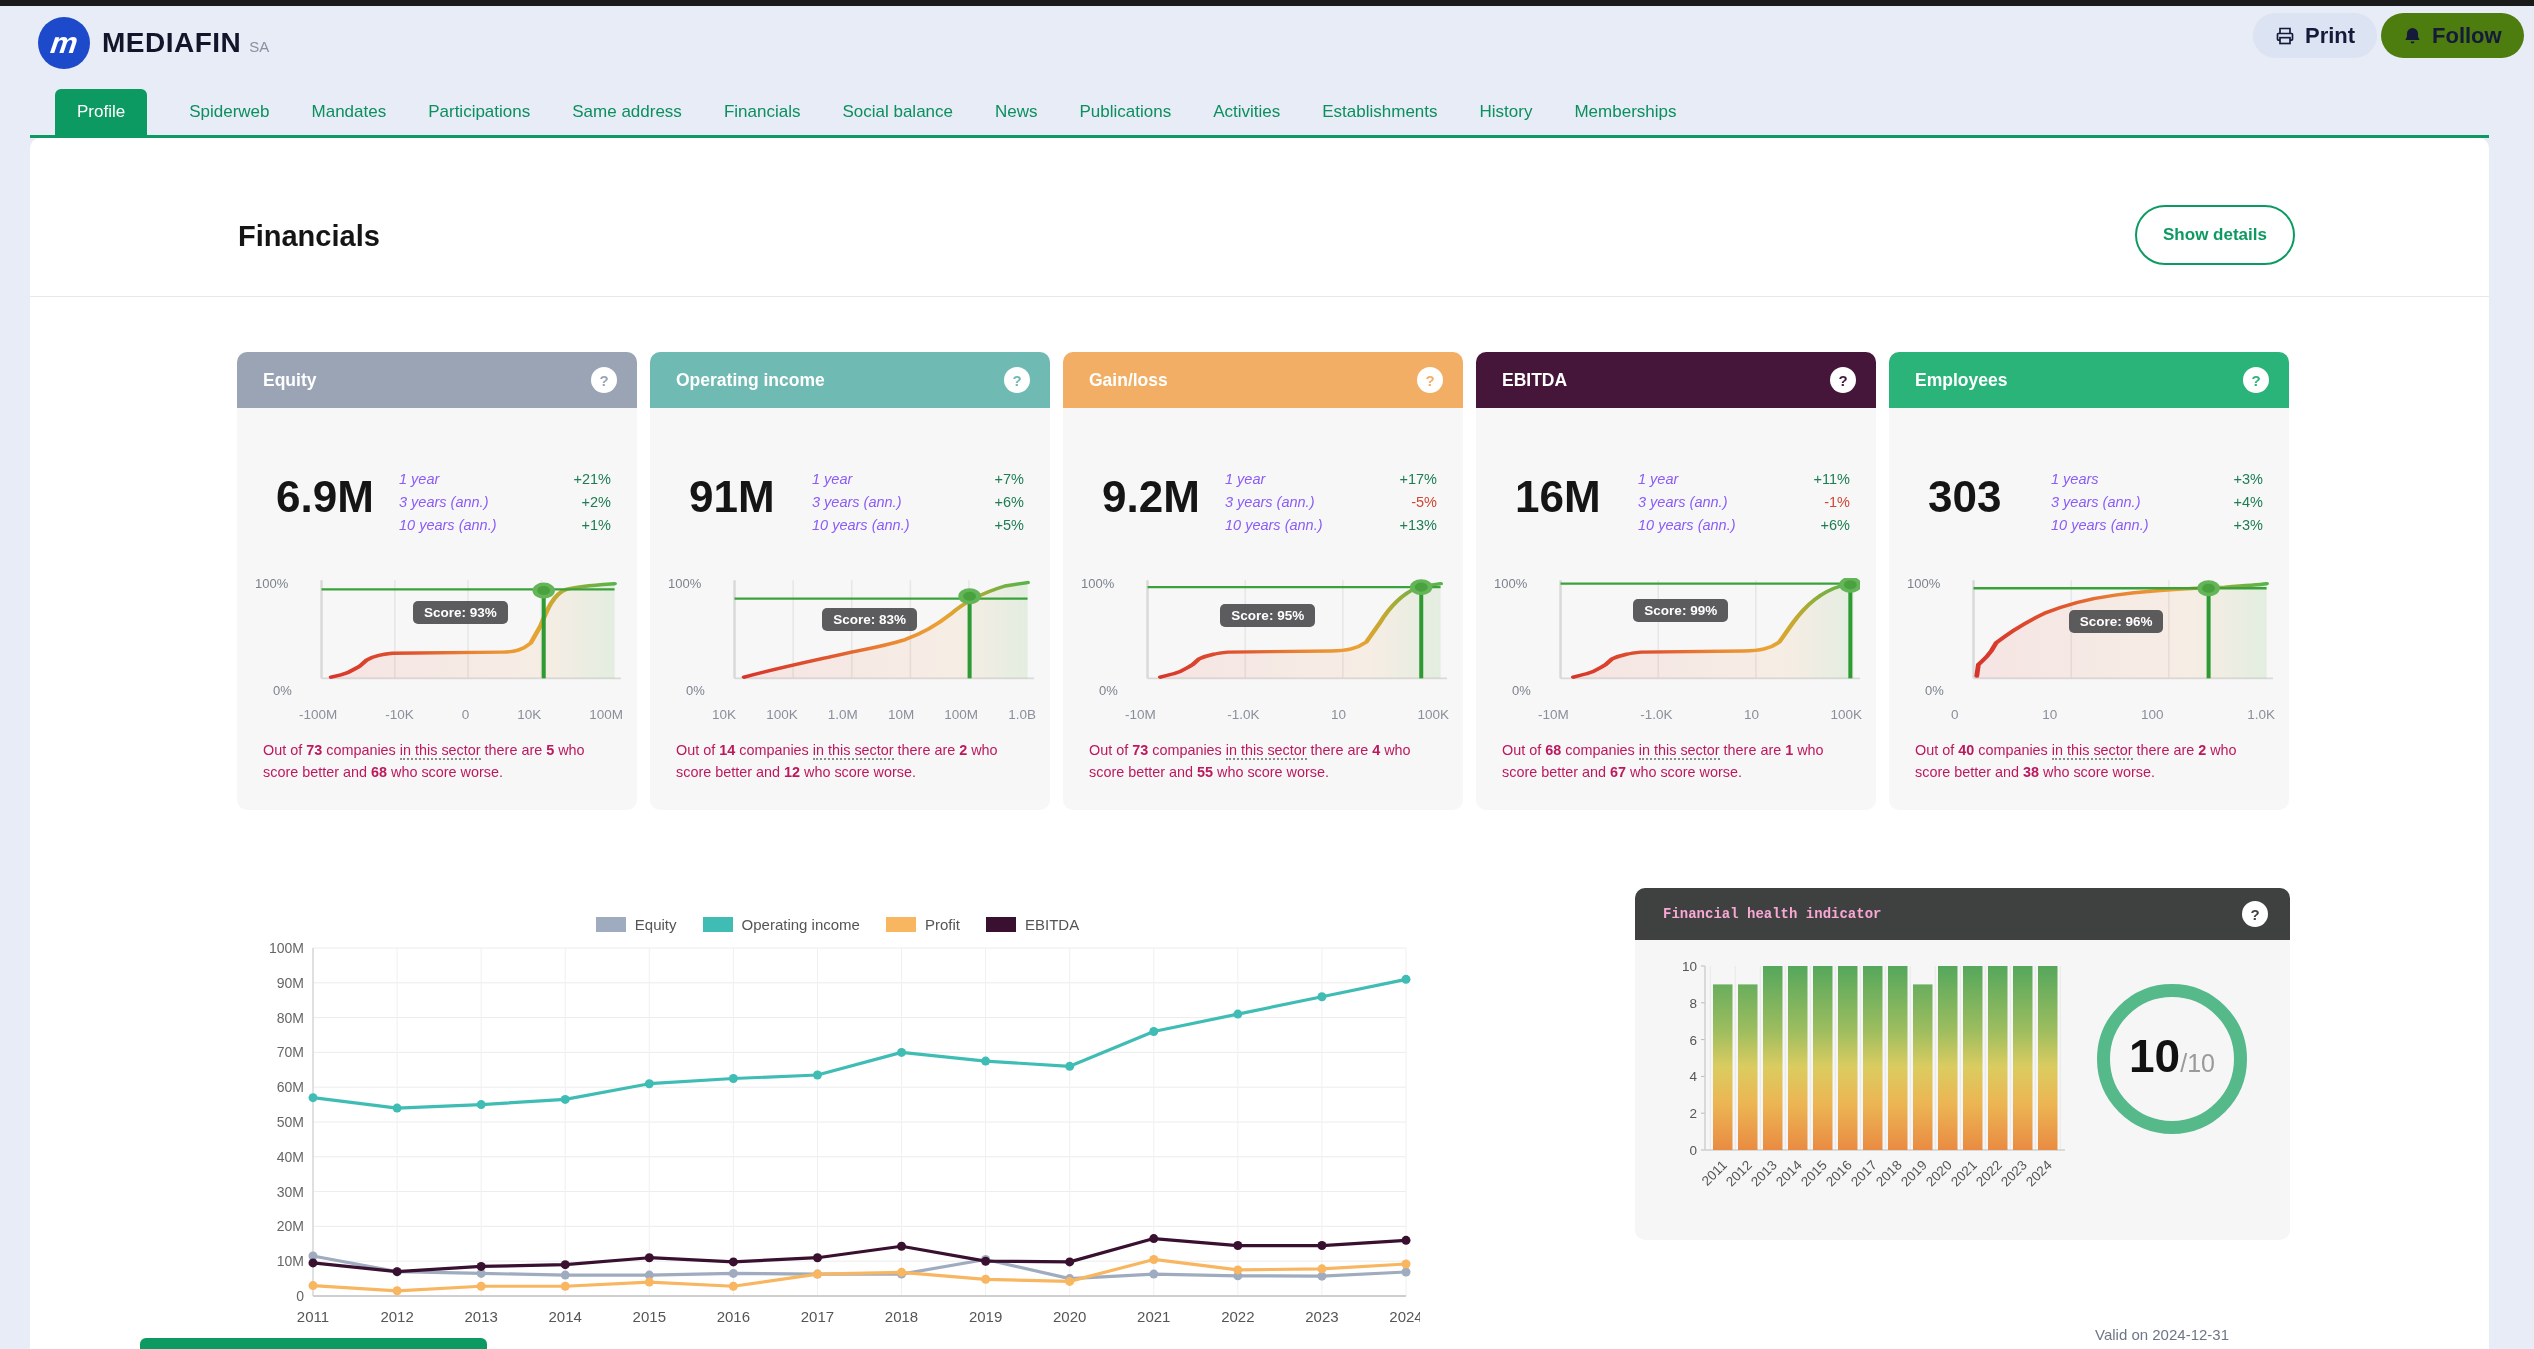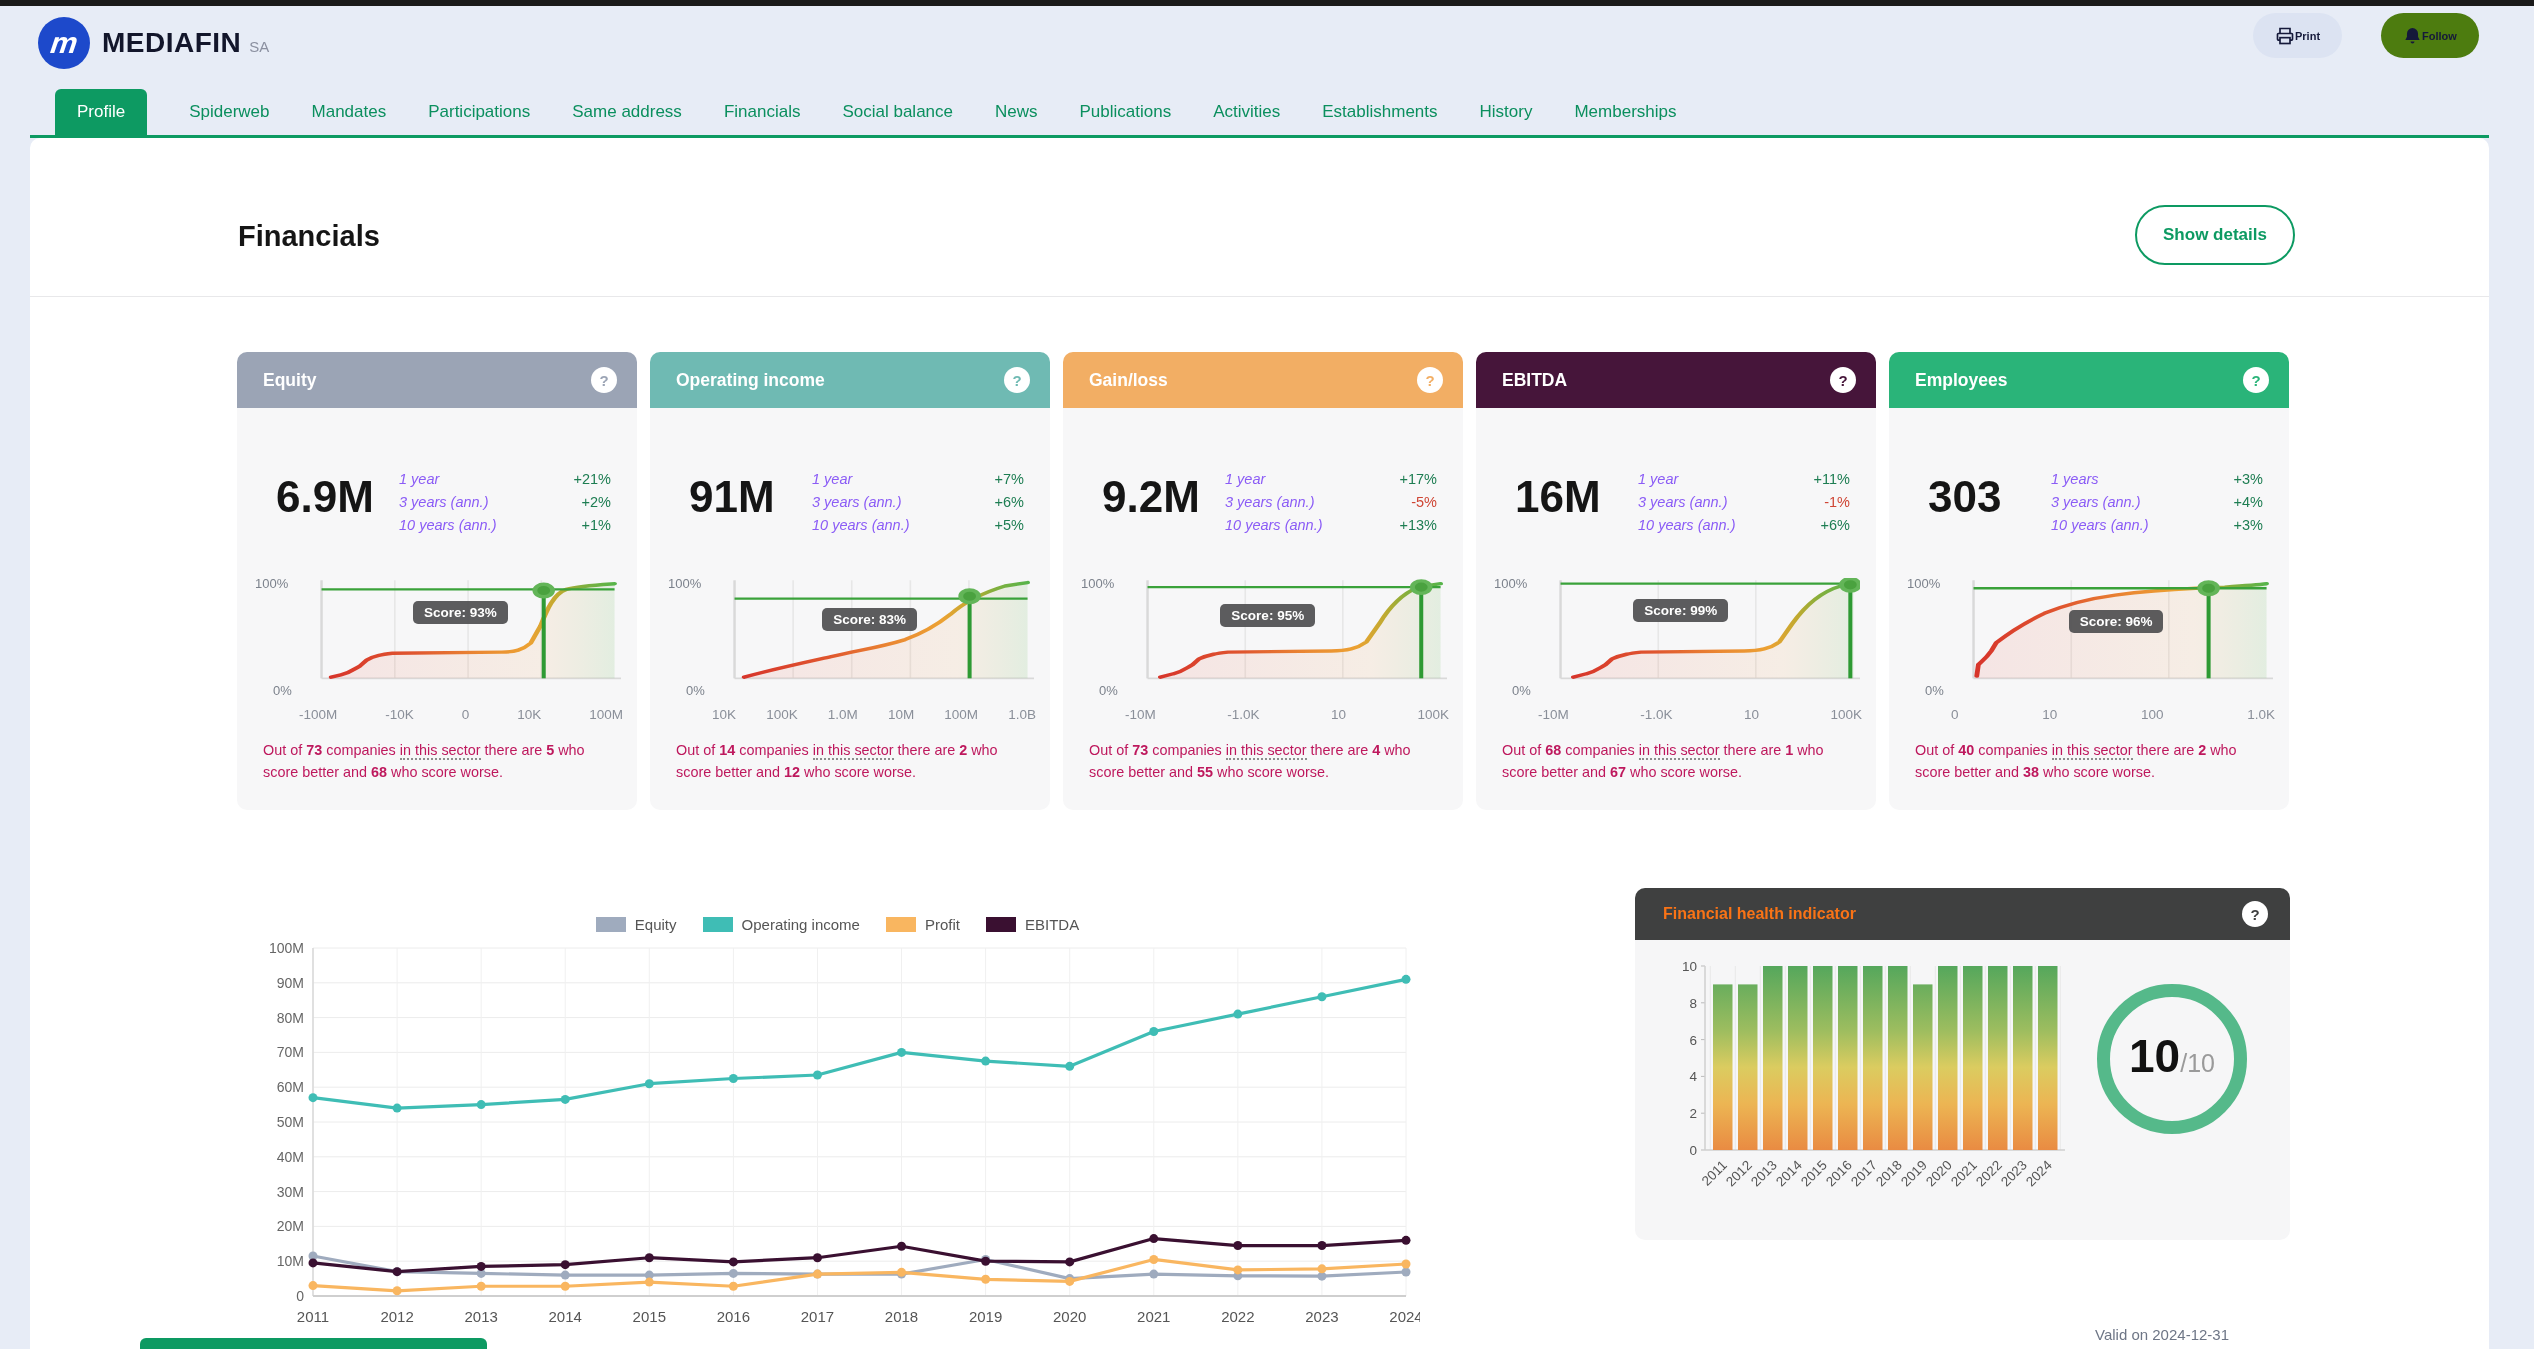--- a/index.html
+++ b/index.html
@@ -8,21 +8,21 @@
   .abs { position:absolute; }
 
   
   #top-strip { left:0; top:0; width:2534px; height:6px; background:#1a1a1a; }
 
   
   #logo { left:38px; top:17px; width:52px; height:52px; border-radius:50%; background:#1d49cb; display:flex; align-items:center; justify-content:center; }
   #logo span { color:#fff; font-weight:bold; font-style:italic; font-size:30px; transform:skewX(-8deg); }
   #brand { left:102px; top:27px; font-size:28px; font-weight:bold; letter-spacing:.5px; color:#13162b; }
   #brand-suffix { font-size:15px; font-weight:normal; color:#8b90a0; margin-left:8px; letter-spacing:0; }
-  .hbtn { top:13px; height:45px; border-radius:23px; display:flex; align-items:center; padding:0 22px; font-size:11px; font-weight:bold; color:#15193a; cursor:pointer; border:none; }
+  .hbtn { top:13px; height:45px; border-radius:23px; display:flex; align-items:center; gap:10px; padding:0 22px; font-size:22px; font-weight:bold; color:#15193a; cursor:pointer; border:none; }
   #print-btn { left:2253px; background:#dce3f2; }
   #follow-btn { left:2381px; background:#4d7c0f; }
   .hicon svg { display:block; }
 
   
   #nav { left:55px; top:89px; height:46px; display:flex; align-items:center; gap:42px; }
   .tab { font-size:17px; color:#0b8f5e; text-decoration:none; white-space:nowrap; cursor:pointer; }
   .tab.active { background:#0d9a62; color:#fff; height:46px; display:flex; align-items:center; padding:0 22px; border-radius:6px 6px 0 0; }
   #nav-underline { left:30px; top:135px; width:2459px; height:3px; background:#0d9a62; }
 
@@ -62,21 +62,21 @@
 
   
   #legend { left:225px; top:778px; width:1165px; display:flex; justify-content:center; gap:26px; }
   .leg-item { display:flex; align-items:center; gap:9px; font-size:15px; color:#555; cursor:pointer; }
   .leg-swatch { width:30px; height:15px; display:inline-block; }
   #main-chart { left:225px; top:800px; }
 
   
   #health-card { left:1605px; top:750px; width:655px; height:352px; background:#f6f6f7; border-radius:10px; }
   #health-header { position:absolute; left:0; top:0; width:100%; height:52px; background:#3f4040; border-radius:10px 10px 0 0; display:flex; align-items:center; padding:0 28px; }
-  #health-title { color:#f97316; font-size:16px; font-weight:bold; }
+  #health-title { color:#f9a8d4; font-size:14px; font-weight:bold;font-family:Liberation Mono, monospace; }
   #health-help { position:absolute; right:22px; top:13px; width:26px; height:26px; border-radius:50%; background:#fff; color:#3f4040; display:flex; align-items:center; justify-content:center; font-size:15px; font-weight:bold; cursor:pointer; }
   #health-chart { position:absolute; left:28px; top:64px; }
   #health-ring { position:absolute; left:462px; top:96px; width:150px; height:150px; border-radius:50%; border:13px solid #55b98a; background:#f6f6f7; display:flex; align-items:baseline; justify-content:center; }
   #ring-score { font-size:46px; font-weight:bold; color:#111; line-height:118px; }
   #ring-denom { font-size:25px; color:#9a9a9a; }
 
   #valid-on { left:2095px; top:1326px; font-size:15px; color:#6e7686; }
   #next-peek { left:140px; top:1338px; width:347px; height:11px; background:#0d9a62; border-radius:6px 6px 0 0; }
 </style>
 </head>

